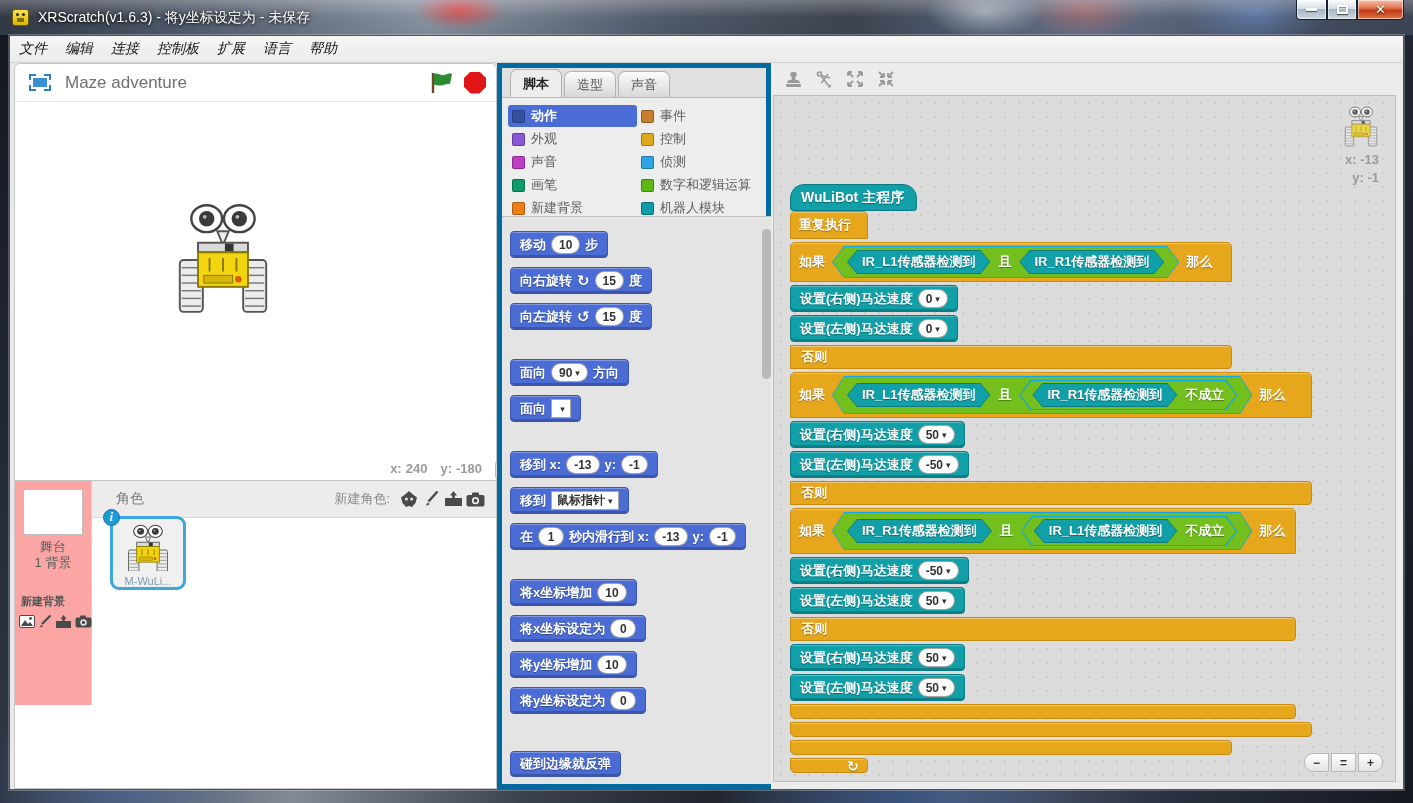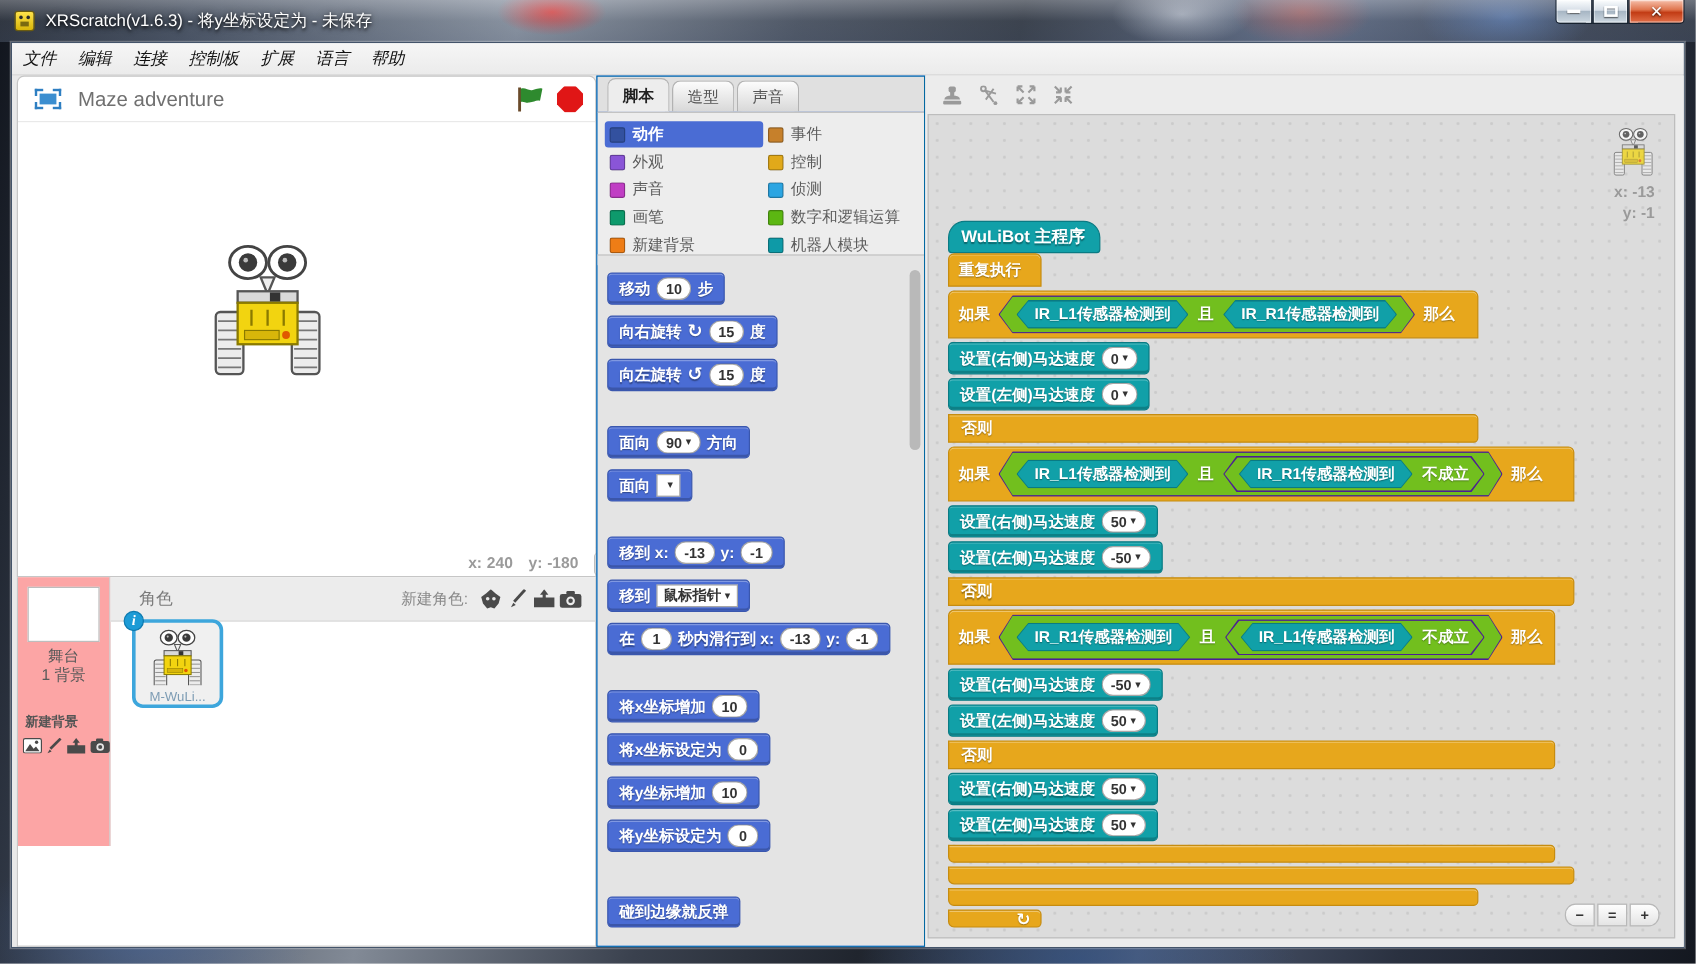--- a/index.html
+++ b/index.html
@@ -78,21 +78,21 @@
   .new-backdrop-label{ font-size:11px; font-weight:bold; color:#555; margin:22px 0 3px 6px; }
   .backdrop-icons{ display:flex; gap:3px; margin-left:4px; }
   .sprite-card{ position:absolute; left:95px; top:35px; width:76px; height:74px; background:#f0f0f0;
     border:3px solid #3da6dc; border-radius:9px; cursor:pointer; display:flex; flex-direction:column; align-items:center; }
   .sprite-card .name{ font-size:11px; color:#7d9cb4; margin-top:4px; }
   .info-badge{ position:absolute; left:-10px; top:-10px; width:17px; height:17px; border-radius:50%;
     background:#1c9bd6; color:#fff; border:1px solid #0d7ab0; font-family:"Liberation Serif",serif;
     font-style:italic; font-weight:bold; font-size:12px; display:flex; align-items:center; justify-content:center; cursor:pointer; }
 
   
-  .palette-col{ position:absolute; left:487px; top:0; width:274px; height:726px; background:#3b82f6; border:1px solid #0369a1; }
+  .palette-col{ position:absolute; left:487px; top:0; width:274px; height:726px; background:#4d7c0f; border:5px solid #0369a1; }
   .tab-strip{ height:29px; display:flex; align-items:flex-end; padding-left:8px; gap:2px; background:#e0e0e0; }
   .tab{ width:52px; height:26px; border:1px solid #b2b2b2; border-bottom:none; border-radius:7px 7px 0 0;
     background:linear-gradient(#fcfcfc,#d8d8d8); font-size:13px; color:#555;
     display:flex; align-items:center; justify-content:center; cursor:pointer; }
   .tab.active{ background:#ededed; color:#222; font-weight:bold; height:28px; }
   .cat-area{ border-top:1px solid #b8b8b8; background:#ededed; padding:7px 0 6px 6px; display:flex; }
   .cat-colgroup{ width:132px; display:flex; flex-direction:column; gap:1px; }
   .cat-item{ height:22px; display:flex; align-items:center; gap:6px; padding:0 4px; border-radius:3px; cursor:pointer; }
   .cat-swatch{ width:13px; height:13px; border-radius:2px; border:1px solid rgba(0,0,0,.28); }
   .cat-label{ font-size:13px; color:#5c5c5c; white-space:nowrap; }
@@ -155,21 +155,21 @@
   .mouth{ padding:3px 0 3px 0; display:flex; flex-direction:column; gap:3px; }
   .blk.robot.stackb{ margin:0; }
   .loopbar{ width:82px; justify-content:flex-end; padding-right:8px; }
   .loop-arrow{ font-size:14px; line-height:1; transform:scaleX(-1); }
   
   .hxw{ padding:1px; width:max-content; }
   .hx, .hxw{ clip-path:polygon(var(--cut,10px) 0, calc(100% - var(--cut,10px)) 0, 100% 50%,
       calc(100% - var(--cut,10px)) 100%, var(--cut,10px) 100%, 0 50%); }
   .hx{ display:flex; align-items:center; gap:8px; color:#fff; font-weight:bold; font-size:13px;
     text-shadow:0 1px 1px rgba(0,0,0,.35); }
-  .hxw.green{ background:#4c1d95;text-align:right; --cut:12px; }
+  .hxw.green{ background:#0ea5e9;text-align:right; --cut:12px; }
   .hx.green{ background:var(--c-operator,#72bf1e); padding:3px 14px; min-height:28px; --cut:11px; }
   .hxw.teal{ background:#0a7b84; --cut:10px; }
   .hx.teal{ background:var(--c-robot,#11a0a8); padding:2px 14px; min-height:22px; --cut:9px; }
   .hxw.green.inner{ --cut:11px; }
   .hx.green.inner{ min-height:24px; padding:2px 12px; }
   
   .if1{ --bw:442px; }
   .if2{ --bw:522px; }
   .if3{ --bw:506px; }
   .forever{ --bw:78px; }

